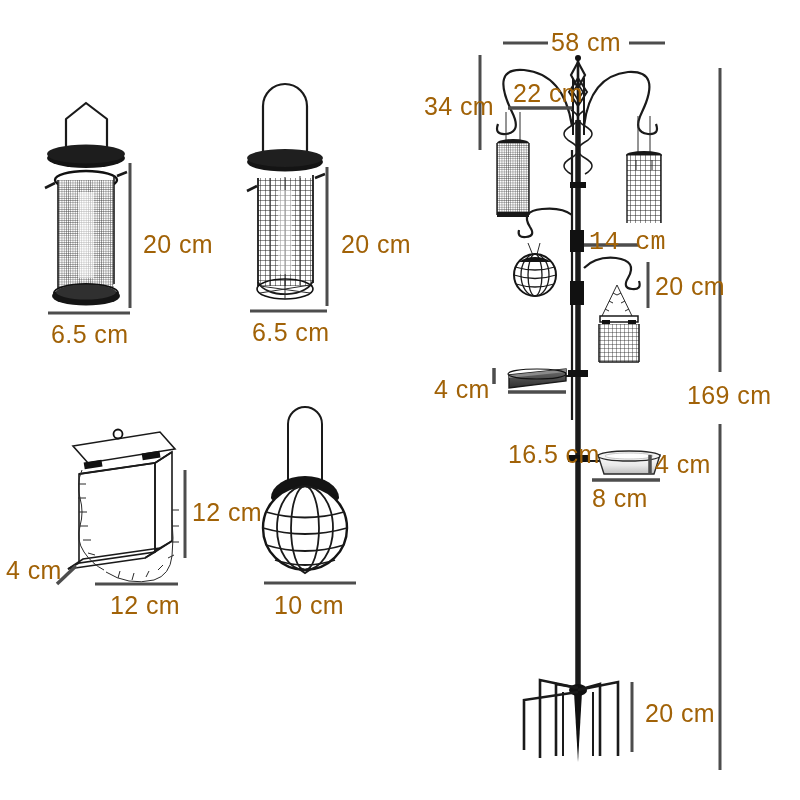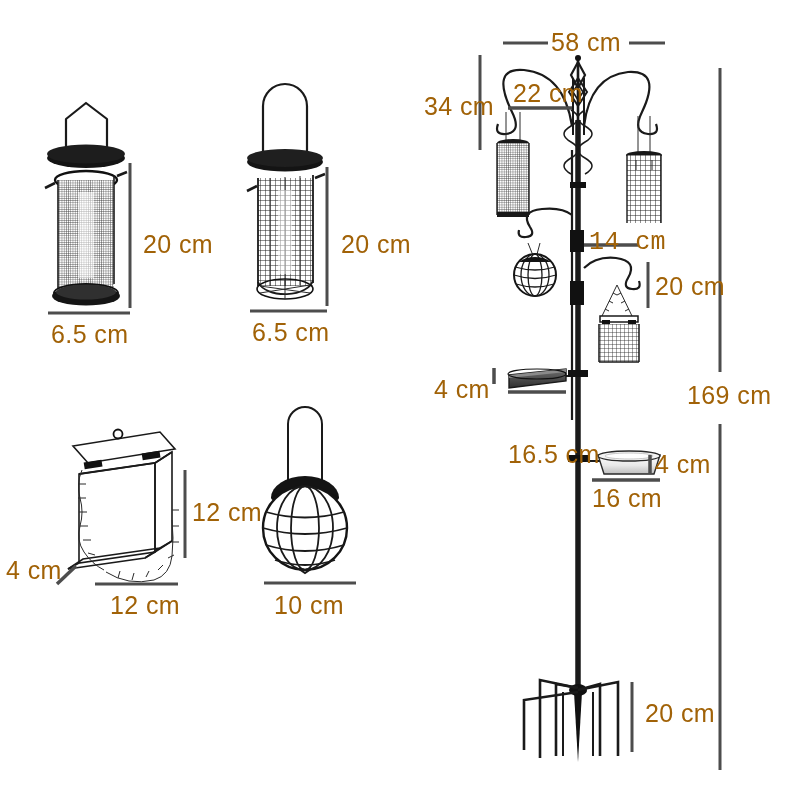--- a/index.html
+++ b/index.html
@@ -337,17 +337,17 @@
   <div class="dim-label" style="left:274px; top:593px;">10 cm</div>
 
   <div class="dim-label" style="left:551px; top:30px;">58 cm</div>
   <div class="dim-label" style="left:424px; top:94px;">34 cm</div>
   <div class="dim-label" style="left:513px; top:81px;">22 cm</div>
   <div class="dim-label" style="left:589px; top:230px;font-family:Liberation Mono, monospace;">14 cm</div>
   <div class="dim-label" style="left:655px; top:274px;">20 cm</div>
   <div class="dim-label" style="left:434px; top:377px;">4 cm</div>
   <div class="dim-label" style="left:508px; top:402px;margin-top:40px;">16.5 cm</div>
   <div class="dim-label" style="left:655px; top:452px;">4 cm</div>
-  <div class="dim-label" style="left:592px; top:486px;">16 cm</div>
+  <div class="dim-label" style="left:592px; top:486px;">8 cm</div>
   <div class="dim-label" style="left:645px; top:701px;">20 cm</div>
   <div class="dim-label" style="left:687px; top:383px;">169 cm</div>
 
 </div>
 
 </body></html>

